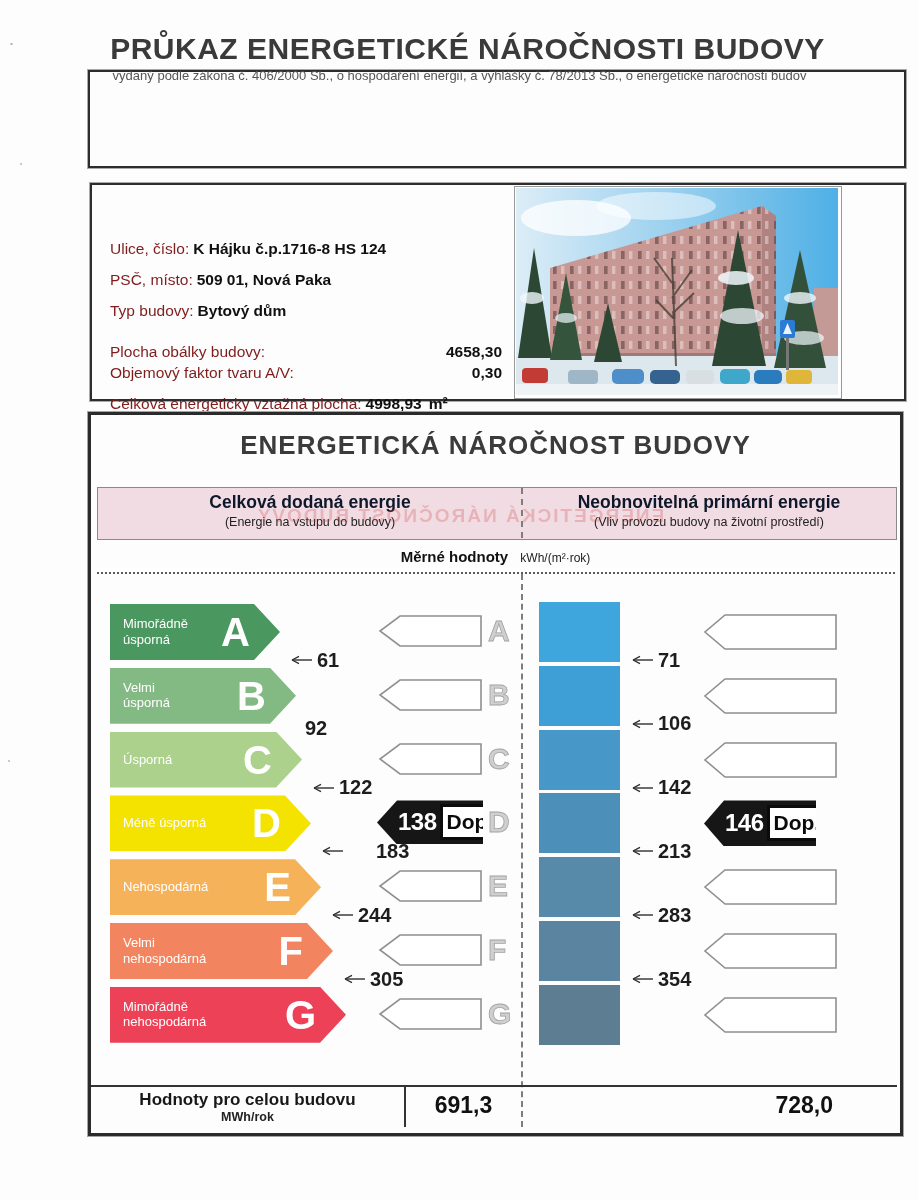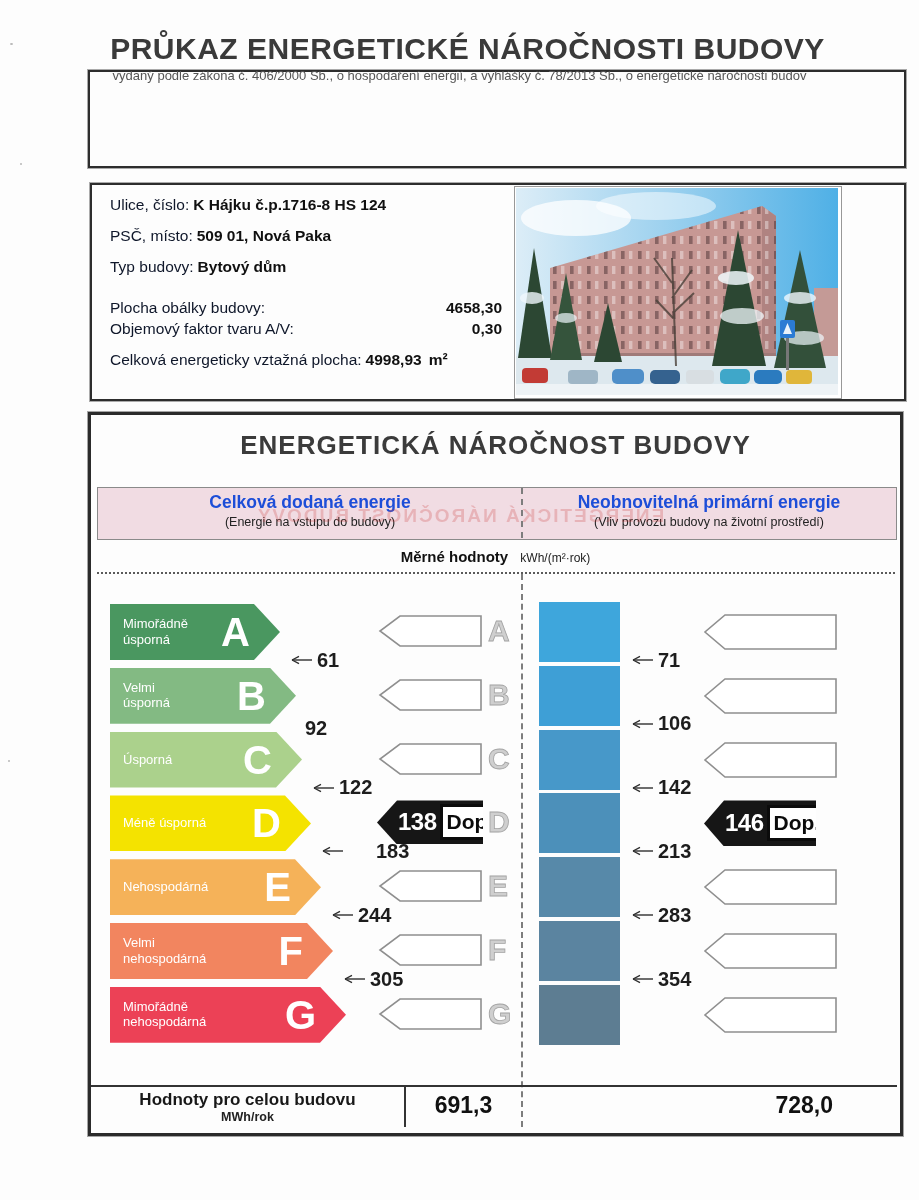--- a/index.html
+++ b/index.html
@@ -15,41 +15,41 @@
              border:2px solid #2d2d2d;box-shadow:0 0 0 1px #a9a9a9;background:#fdfdfd;}
   .doc-title{position:absolute;left:0;top:24px;width:100%;text-align:center;margin:8px;
              font-size:30px;font-weight:bold;color:#3a3a3a;letter-spacing:.5px;}
   .doc-subtitle{position:absolute;left:0;top:68px;width:100%;text-align:center;margin:0;
                 font-size:13px;color:#565656;}
 
   
   .info-box{position:absolute;left:90px;top:183px;width:812px;height:214px;
             border:2px solid #2d2d2d;box-shadow:0 0 0 1px #ababab;background:#fdfdfd;}
   .info-row{position:absolute;left:110px;display:flex;align-items:baseline;font-size:15.5px;white-space:nowrap;}
-  .info-row .ilabel{color:#0f172a;}
+  .info-row .ilabel{color:#7f1d1d;margin-top:44px;}
   .info-row .ival{font-weight:bold;color:#101010;margin-left:4px;}
   .info-row .iunit{font-weight:bold;color:#101010;margin-left:7px;}
   .info-row.tabbed{width:392px;}
   .info-row.tabbed .ival{margin-left:auto;}
   .info-row.tabbed .iunit{position:absolute;left:400px;}
   .r0{top:196px;} .r1{top:227px;} .r2{top:258px;} .r3{top:299px;gap:16px;} .r4{top:320px;} .r5{top:351px;}
 
   .photo-frame{position:absolute;left:514px;top:186px;width:324px;height:209px;
                border:1px solid #989898;background:#fff;padding:1px;}
 
   
   .chart-box{position:absolute;left:88px;top:412px;width:809px;height:718px;
              border:3px solid #2b2b2b;box-shadow:0 0 0 1px #a5a5a5;background:#fdfdfd;}
   .section-title{position:absolute;left:88px;top:430px;width:815px;text-align:center;margin:0;
                  font-size:26px;font-weight:bold;color:#3b3b3b;letter-spacing:1px;}
 
   .col-header{position:absolute;left:97px;top:487px;width:798px;height:51px;
               background:#f1dce3;border:1px solid #8a8a8a;}
   .col-h{position:absolute;top:3px;text-align:center;}
-  .col-h .ct{font-size:17.5px;font-weight:bold;color:#1d4ed8;line-height:1.35;}
+  .col-h .ct{font-size:17.5px;font-weight:bold;color:#0f172a;line-height:1.35;}
   .col-h .cs{font-size:12.5px;color:#222;}
   .col-h.left{left:0;width:424px;}
   .col-h.right{left:425px;width:372px;}
   .bleed{position:absolute;left:140px;top:505px;width:640px;text-align:center;
          font-size:19px;font-weight:bold;color:rgba(206,62,62,.26);
          transform:scaleX(-1);filter:blur(.6px);letter-spacing:2px;pointer-events:none;}
 
   .units-row{position:absolute;left:88px;top:548px;width:815px;text-align:center;font-size:15px;}
   .units-row .ul{font-weight:bold;color:#111;}
   .units-row .uu{font-size:12px;color:#222;margin-left:8px;}

